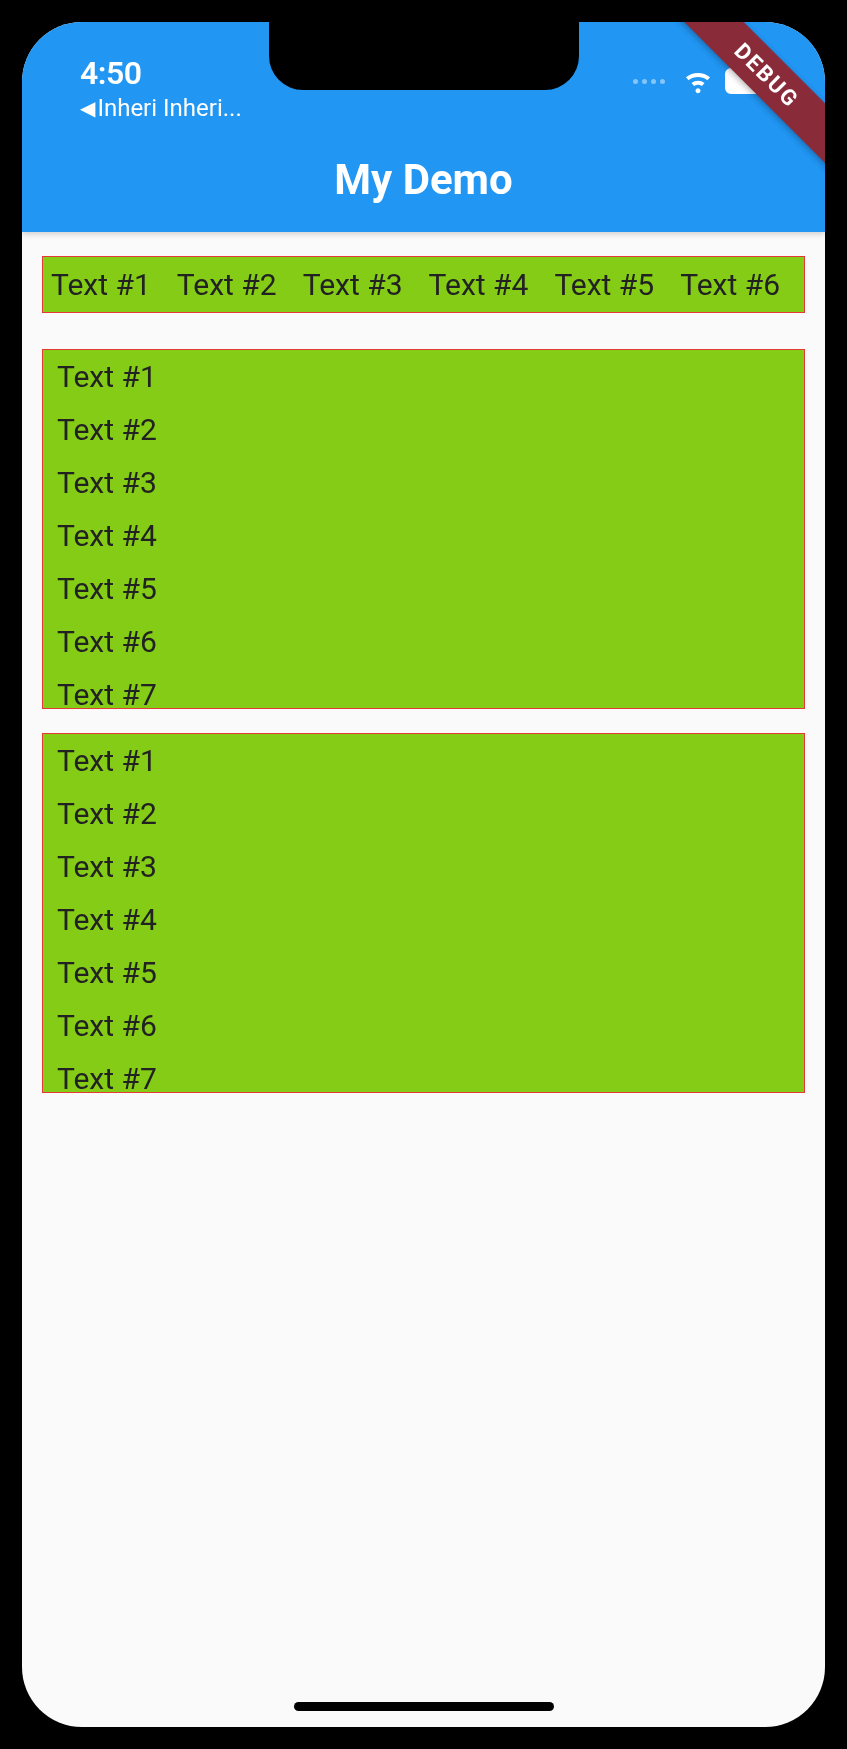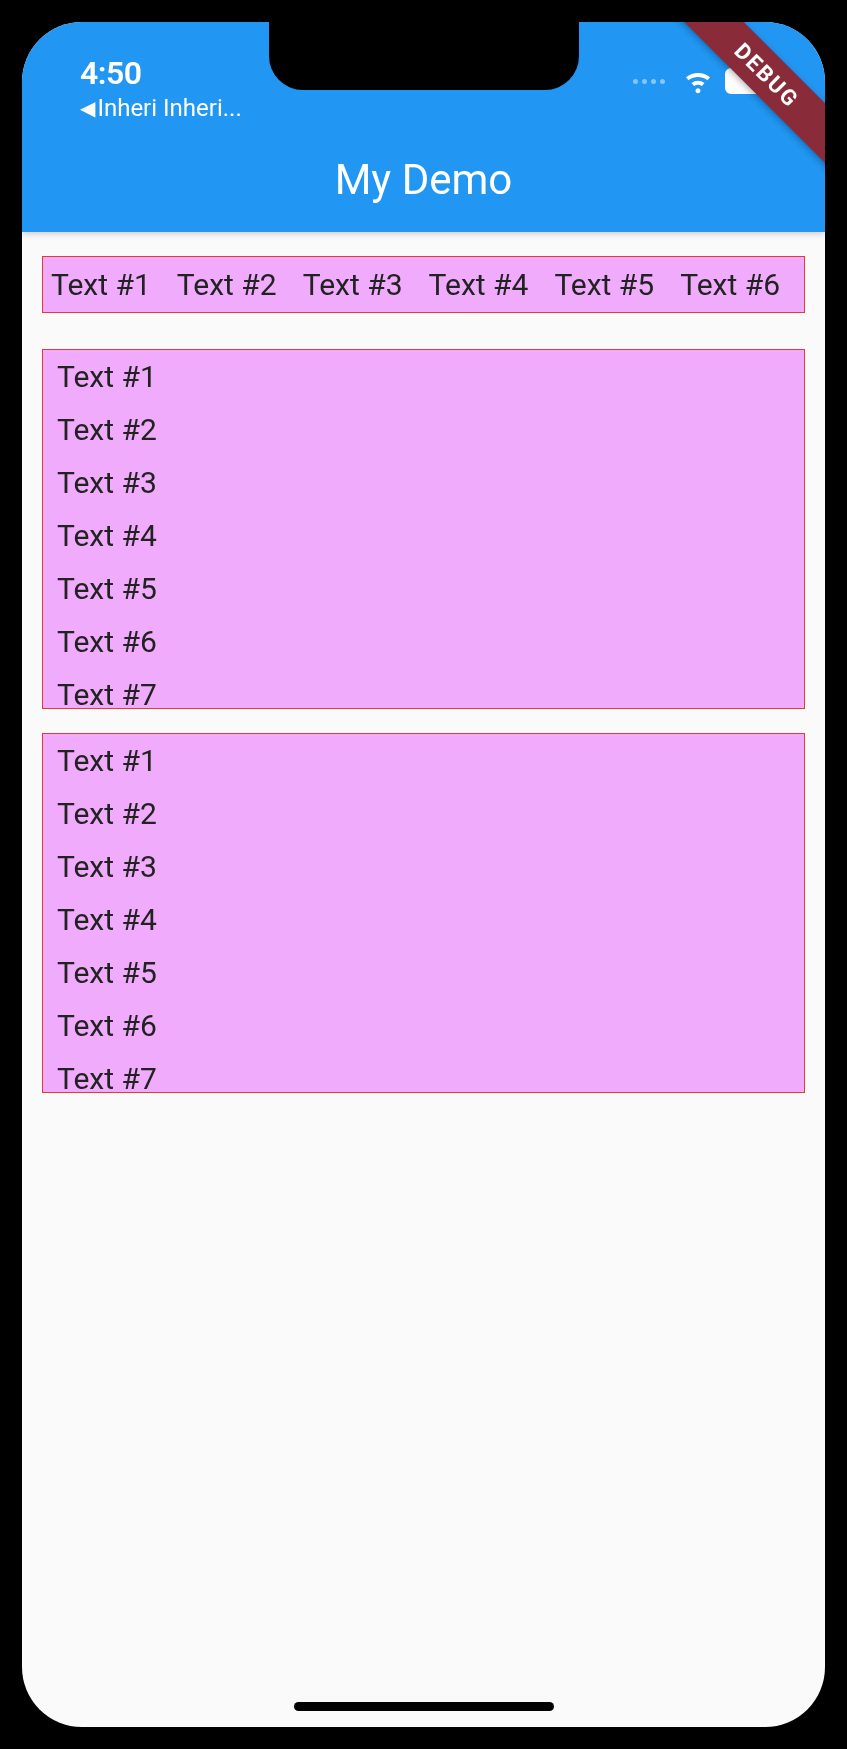--- a/index.html
+++ b/index.html
@@ -114,21 +114,21 @@
       display: flex;
       align-items: flex-end;
       justify-content: center;
       padding-bottom: 28px;
       position: relative;
       box-shadow: 0 2px 6px rgba(0,0,0,0.18);
     }
     .app-title {
       color: #fff;
       font-size: 42px;
-      font-weight: 400;
+      font-weight: 700;
     }
     .debug-banner {
       position: absolute;
       top: 0;
       right: 0;
       width: 200px;
       height: 200px;
       overflow: hidden;
       z-index: 60;
       pointer-events: none;
@@ -151,21 +151,21 @@
       box-shadow: 0 2px 6px rgba(0,0,0,0.3);
     }
     .content {
       padding: 12px 0 0 0;
     }
     .panel {
       border: 1px solid #e53935;
       margin: 12px 20px 24px 20px;
       overflow: hidden;
       position: relative;
-      background: #f0abfc;
+      background: #84cc16;
     }
     .panel.horizontal {
       margin-top: 12px;
       margin-bottom: 36px;
     }
     .hlist {
       display: flex;
       flex-direction: row;
       white-space: nowrap;
       overflow: hidden;

